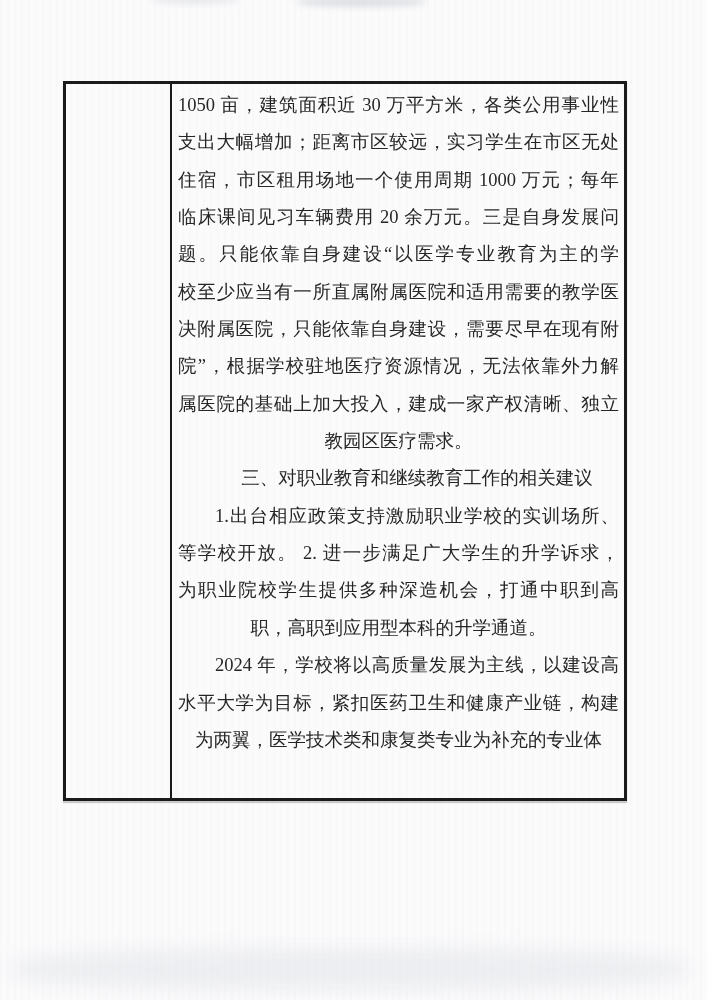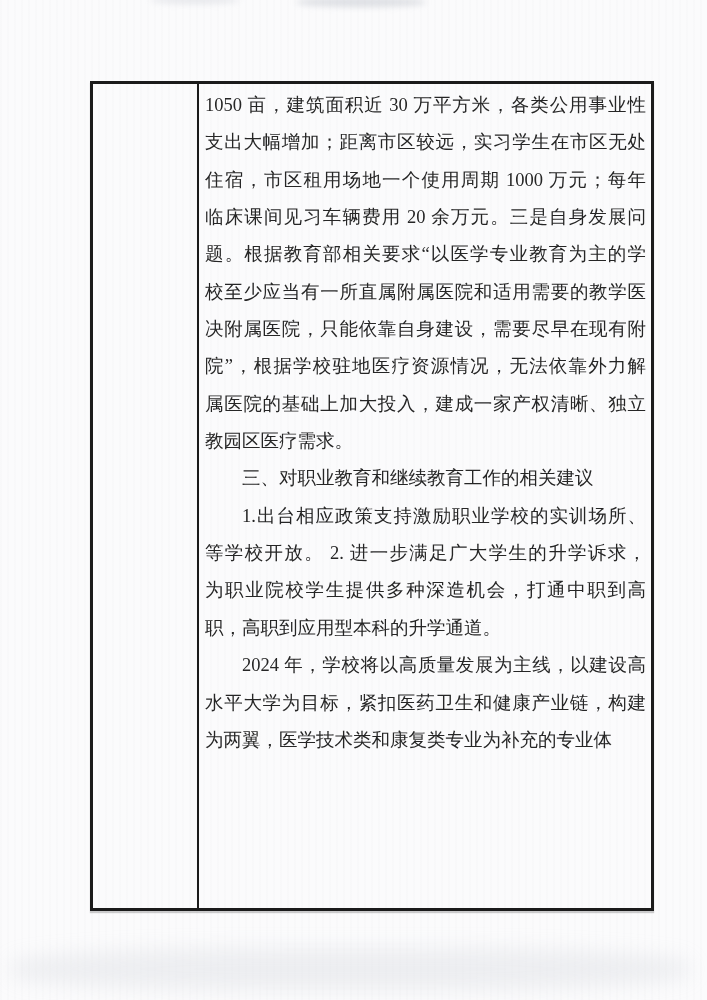--- a/index.html
+++ b/index.html
@@ -40,24 +40,24 @@
     filter: blur(3px);
   }
   .smudge-bottom {
     left: 10px; top: 948px; width: 680px; height: 42px;
     background: rgba(185,190,198,0.20);
     filter: blur(10px);
     border-radius: 40%;
   }
   .doc-table {
     position: absolute;
-    left: 90px;
+    left: 63px;
     top: 81px;
     width: 564px;
-    height: 830px;
+    height: 720px;
     box-sizing: border-box;
     border: 3px solid var(--table-border, #1b1b1b);
     box-shadow: 0 2px 1px rgba(60,60,60,0.25);
     display: flex;
     background: transparent;
   }
   .cell-left {
     width: 106px;
     box-sizing: border-box;
     border-right: 2px solid var(--table-border, #1b1b1b);
@@ -68,21 +68,21 @@
     box-sizing: border-box;
     padding: 3px 5px 0 6px;
     overflow: hidden;
   }
   .line {
     height: 37.35px;
     line-height: 37.35px;
     font-size: 18.5px;
     color: var(--ink, #262626);
     white-space: normal;
-    text-align: left;
+    text-align: center;
   }
   .line.full {
     text-align: justify;
     text-align-last: justify;
     text-justify: inter-character;
   }
   .line.indent {
     text-indent: 2em;
   }
 </style>
@@ -94,21 +94,21 @@
   <div class="smudge smudge-top-2"></div>
   <div class="smudge smudge-bottom"></div>
 
   <div class="doc-table">
     <div class="cell-left"></div>
     <div class="cell-right" id="content-cell">
         <div class="line full">1050 亩，建筑面积近 30 万平方米，各类公用事业性</div>
         <div class="line full">支出大幅增加；距离市区较远，实习学生在市区无处</div>
         <div class="line full">住宿，市区租用场地一个使用周期 1000 万元；每年</div>
         <div class="line full">临床课间见习车辆费用 20 余万元。三是自身发展问</div>
-        <div class="line full">题。根据教育部相关要求“以医学专业教育为主的学</div>
+        <div class="line full">题。只能依靠自身建设“以医学专业教育为主的学</div>
         <div class="line full">校至少应当有一所直属附属医院和适用需要的教学医</div>
         <div class="line full">决附属医院，只能依靠自身建设，需要尽早在现有附</div>
         <div class="line full">院”，根据学校驻地医疗资源情况，无法依靠外力解</div>
         <div class="line full">属医院的基础上加大投入，建成一家产权清晰、独立</div>
         <div class="line">教园区医疗需求。</div>
         <div class="line indent">三、对职业教育和继续教育工作的相关建议</div>
         <div class="line full indent">1.出台相应政策支持激励职业学校的实训场所、</div>
         <div class="line full">等学校开放。 2. 进一步满足广大学生的升学诉求，</div>
         <div class="line full">为职业院校学生提供多种深造机会，打通中职到高</div>
         <div class="line">职，高职到应用型本科的升学通道。</div>

